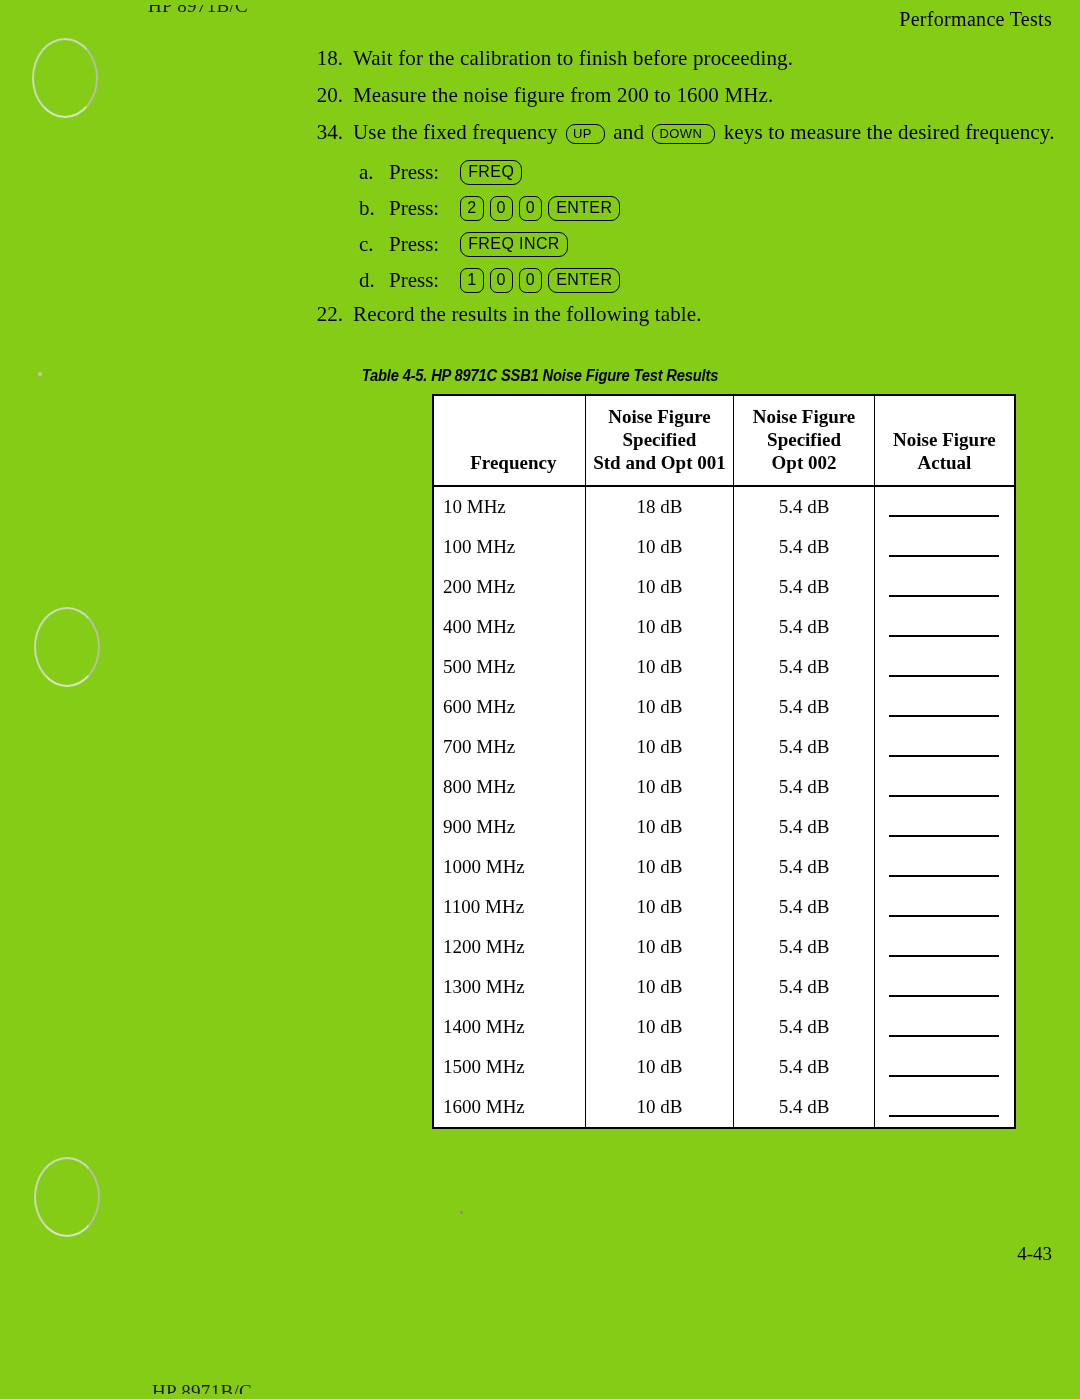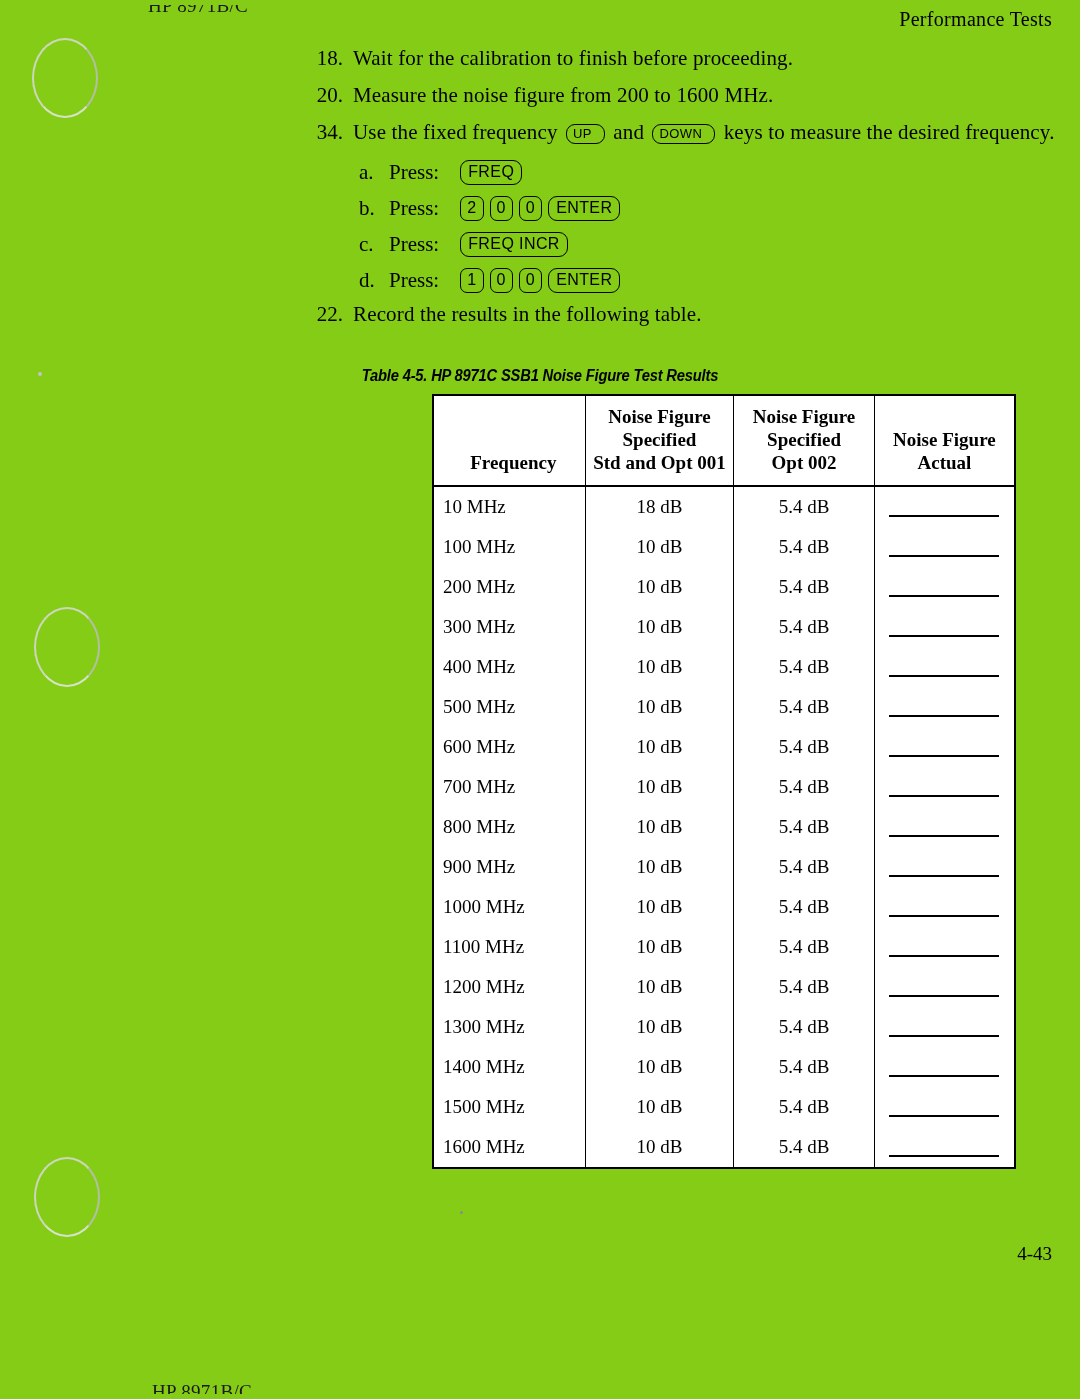--- a/index.html
+++ b/index.html
@@ -342,26 +342,20 @@
           <td class="cell-opt">5.4 dB</td>
           <td class="cell-actual"><span class="blank-rule"></span></td>
         </tr>
         <tr>
           <td class="cell-freq">200 MHz</td>
           <td class="cell-spec">10 dB</td>
           <td class="cell-opt">5.4 dB</td>
           <td class="cell-actual"><span class="blank-rule"></span></td>
         </tr>
         <tr>
-          <td class="cell-freq">300 MHz</td>
-          <td class="cell-spec">10 dB</td>
-          <td class="cell-opt">5.4 dB</td>
-          <td class="cell-actual"><span class="blank-rule"></span></td>
-        </tr>
-        <tr>
           <td class="cell-freq">400 MHz</td>
           <td class="cell-spec">10 dB</td>
           <td class="cell-opt">5.4 dB</td>
           <td class="cell-actual"><span class="blank-rule"></span></td>
         </tr>
         <tr>
           <td class="cell-freq">500 MHz</td>
           <td class="cell-spec">10 dB</td>
           <td class="cell-opt">5.4 dB</td>
           <td class="cell-actual"><span class="blank-rule"></span></td>

